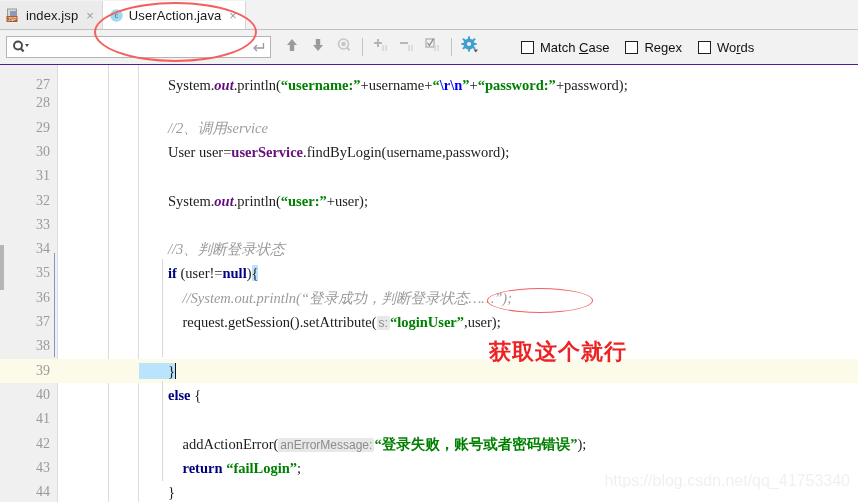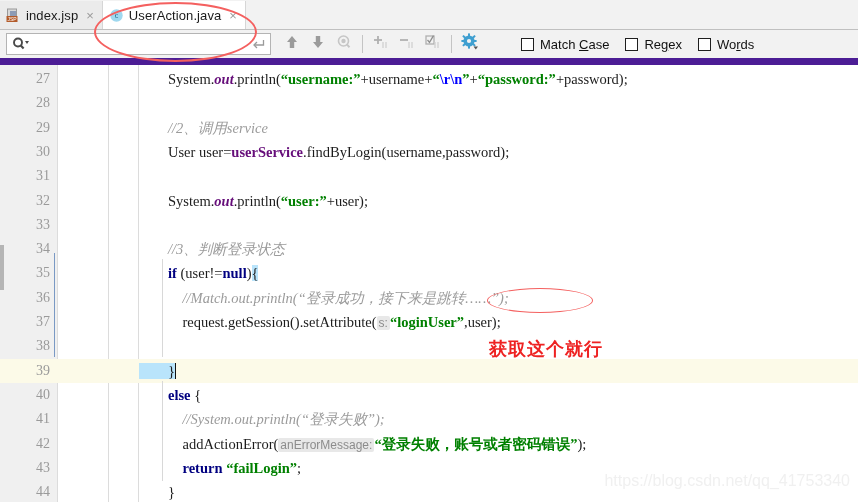--- a/index.html
+++ b/index.html
@@ -27,21 +27,21 @@
   .tab-icon { width:15px; height:15px; display:block; }
   .tab-label { font-size:13px; letter-spacing:.1px; white-space:nowrap; }
   .tab-close {
     font-size:13px; color:#9a9a9a; line-height:1; margin-left:3px;
     font-family:"Liberation Sans", sans-serif;
   }
 
   
   .toolbar {
     position:absolute; left:0; top:30px; width:858px; height:35px;
-    background:#f2f2f2; border-bottom:7px solid #4c1d95;
+    background:#f2f2f2; border-bottom:1px solid #4c1d95;
     display:flex; align-items:center;
   }
   .searchbox {
     position:relative; margin-left:6px; width:265px; height:22px;
     background:#ffffff; border:1px solid #b4b4b4;
     display:flex; align-items:center;
   }
   .search-icon-wrap { display:flex; align-items:center; padding-left:5px; }
   .search-input {
     border:0; outline:0; background:transparent; flex:1;
@@ -125,21 +125,21 @@
     font-family:"Liberation Sans", sans-serif; font-size:12px;
     padding:0 2px; border-radius:2px;
   }
   .caret {
     display:inline-block; width:1.5px; height:16px; background:#111;
     vertical-align:-3px;
   }
 
   
   .anno-text {
-    position:absolute; color:#ee2222; font-size:18px;
+    position:absolute; color:#ee2222; font-size:22px;
     font-family:Liberation Mono, monospace; font-weight:bold;
     white-space:nowrap; letter-spacing:1px;
   }
   .ellipse {
     position:absolute; border:2px solid #f4605f; border-radius:50%;
     background:transparent; pointer-events:none;
   }
   .watermark {
     position:absolute; right:8px; bottom:12px;
     color:#f0f0f0; font-size:16px; white-space:nowrap;
@@ -290,21 +290,21 @@
     </div>
   </div>
 
   <div class="editor">
     <div class="gutter"></div>
     <div class="gutter2"></div>
     <div class="gutter3"></div>
     <div class="scroll-thumb"></div>
 
     <div id="rows">
-        <div class="row" style="top: 2px;">
+        <div class="row" style="top: 8px;">
           <div class="ln">27</div>
           <div class="code"><span class="plain">        System.</span><span class="fld">out</span><span class="plain">.println(</span><span class="str">“username:”</span><span class="plain">+username+</span><span class="str">“</span><span class="esc">\r\n</span><span class="str">”</span><span class="plain">+</span><span class="str">“password:”</span><span class="plain">+password);</span></div>
         </div>
         <div class="row" style="top: 26.3px;">
           <div class="ln">28</div>
           <div class="code"></div>
         </div>
         <div class="row" style="top: 50.6px;">
           <div class="ln">29</div>
           <div class="code"><span class="cmt">        //2、调用service</span></div>
@@ -328,40 +328,39 @@
         <div class="row" style="top: 172.1px;">
           <div class="ln">34</div>
           <div class="code"><span class="cmt">        //3、判断登录状态</span></div>
         </div>
         <div class="row" style="top: 196.4px;">
           <div class="ln">35</div>
           <div class="code"><span class="kw">        if</span><span class="plain"> (user!=</span><span class="kw">null</span><span class="plain">)</span><span class="plain brace-hl">{</span></div>
         </div>
         <div class="row" style="top: 220.7px; text-decoration: underline;">
           <div class="ln">36</div>
-          <div class="code"><span class="cmt">            //Match.out.println(“登录成功，接下来是跳转……”);</span></div>
+          <div class="code"><span class="cmt">            //System.out.println(“登录成功，判断登录状态……”);</span></div>
         </div>
         <div class="row" style="top: 245px;">
           <div class="ln">37</div>
           <div class="code"><span class="plain">            request.getSession().setAttribute(</span><span class="phint">s:</span><span class="str">“loginUser”</span><span class="plain">,user);</span></div>
         </div>
         <div class="row" style="top: 269.3px;">
           <div class="ln">38</div>
         </div>
         <div class="row hl" style="top: 293.6px;">
           <div class="ln">39</div>
           <div class="code"><span class="plain brace-hl">        }</span><span class="caret"></span></div>
         </div>
         <div class="row" style="top: 317.9px;">
           <div class="ln">40</div>
           <div class="code"><span class="kw">        else</span><span class="plain"> {</span></div>
         </div>
         <div class="row" style="top: 342.2px;">
           <div class="ln">41</div>
-          <div class="code"><span class="cmt">            //System.out.println(“登录失败”);</span></div>
         </div>
         <div class="row" style="top: 366.5px;">
           <div class="ln">42</div>
           <div class="code"><span class="plain">            addActionError(</span><span class="phint">anErrorMessage:</span><span class="str">“登录失败，账号或者密码错误”</span><span class="plain">);</span></div>
         </div>
         <div class="row" style="top: 390.8px;">
           <div class="ln">43</div>
           <div class="code"><span class="kw">            return </span><span class="str">“failLogin”</span><span class="plain">;</span></div>
         </div>
         <div class="row" style="top: 415.1px;">

